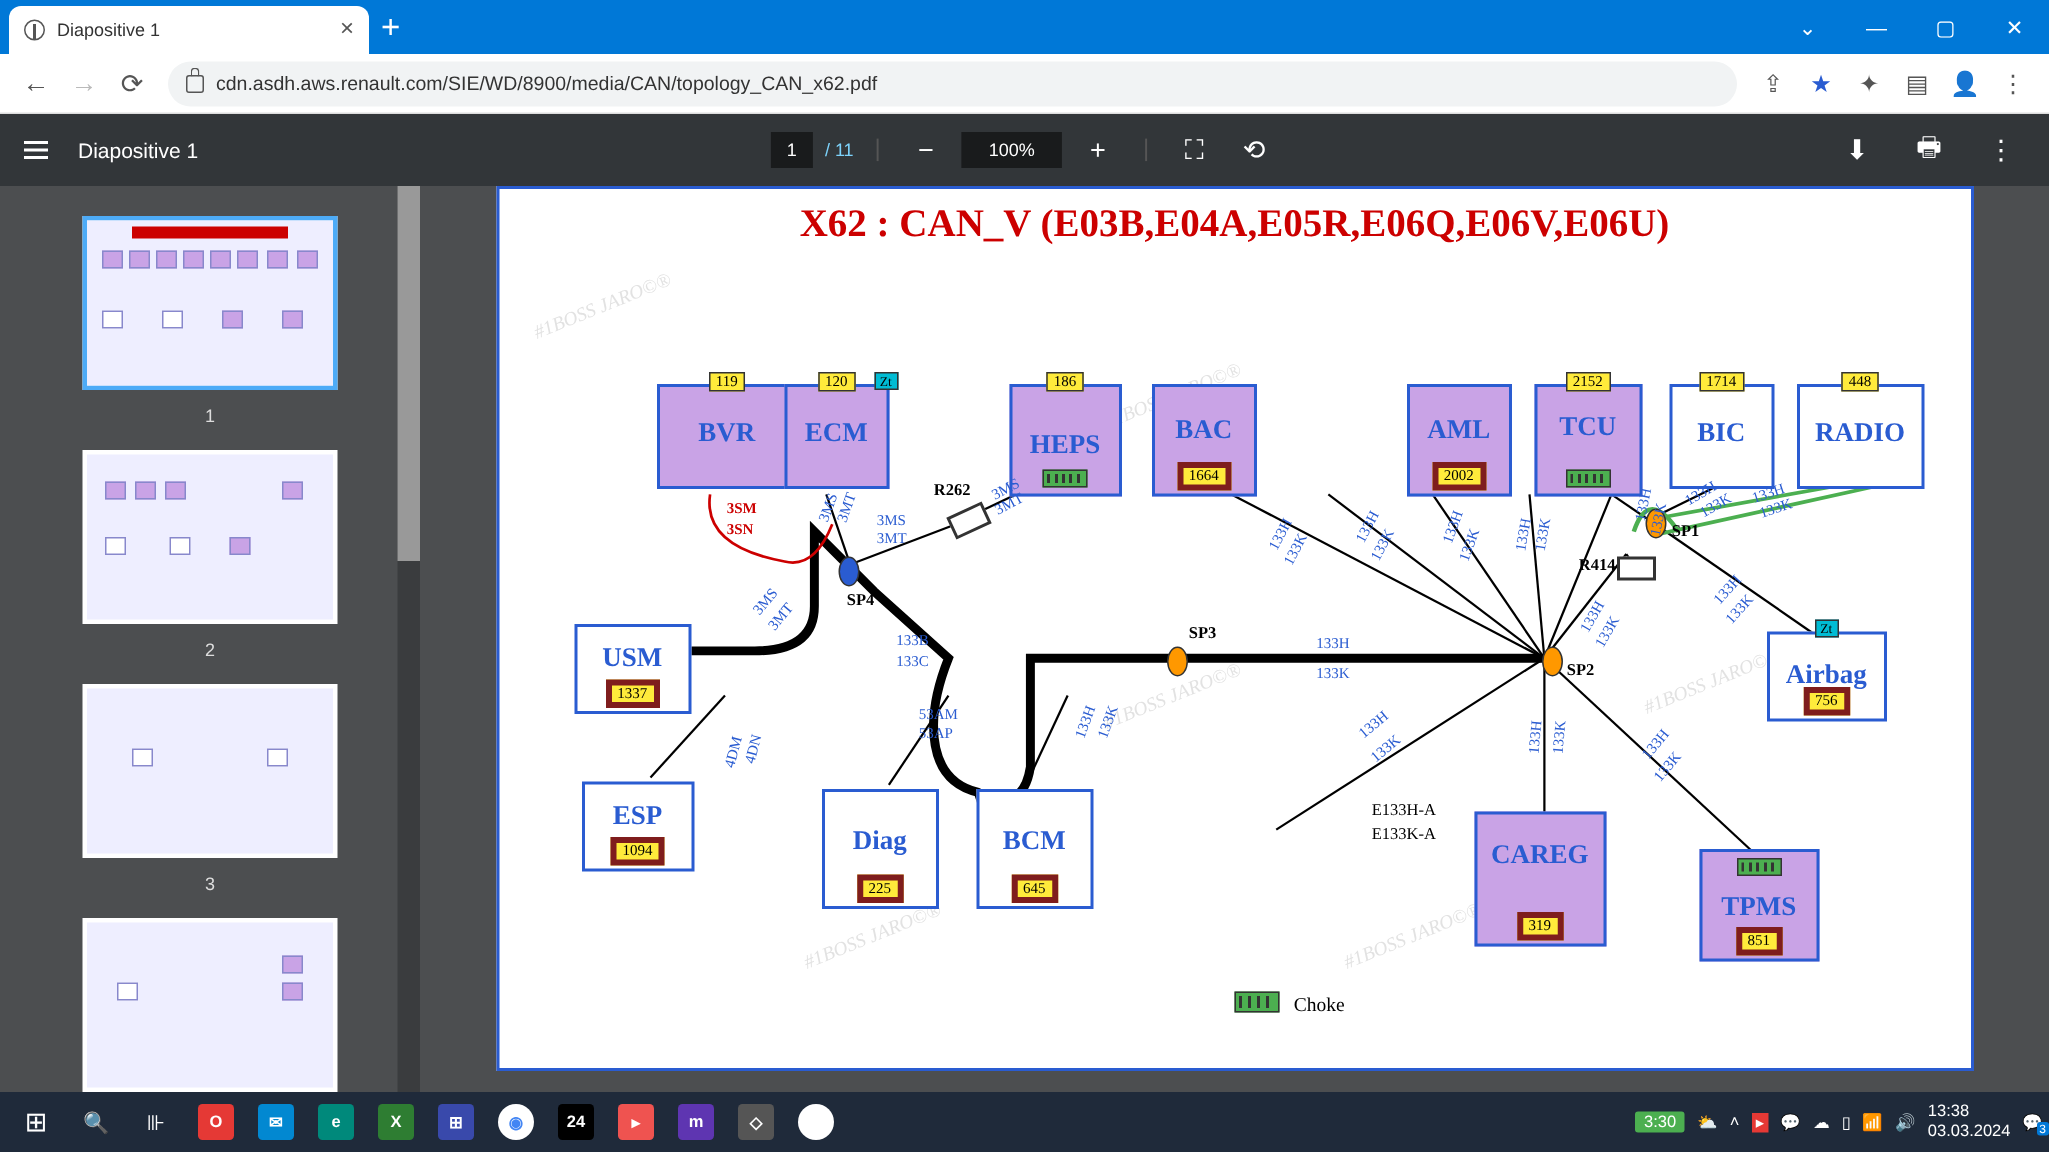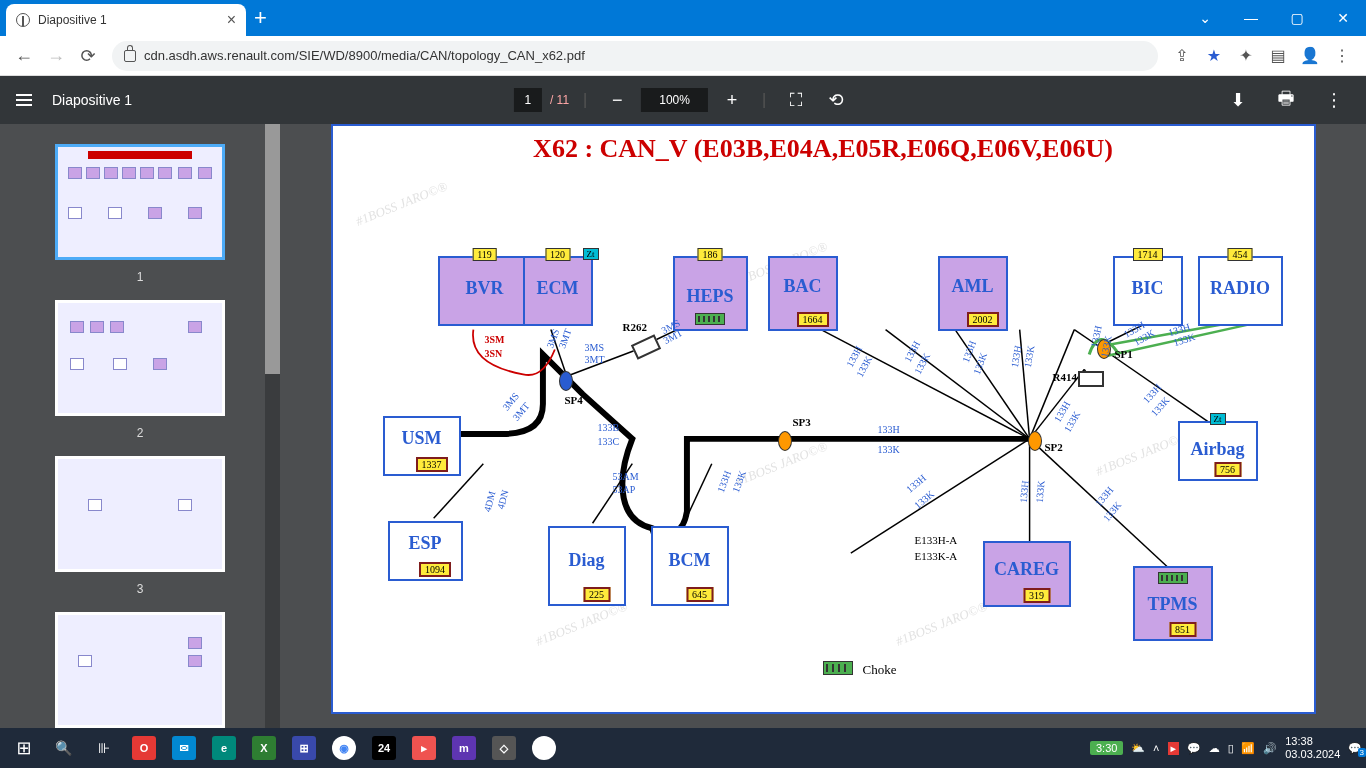--- a/index.html
+++ b/index.html
@@ -22,21 +22,21 @@
 .lock-icon::before { content: ""; position: absolute; top: -6px; left: 2px; width: 4px; height: 5px; border: 1.5px solid #555; border-bottom: none; border-radius: 3px 3px 0 0; }
 .addr-icon { width: 32px; height: 32px; display: flex; align-items: center; justify-content: center; color: #555; }
 
 
 .viewer-bar { height: 48px; background: #323639; color: #fff; display: flex; align-items: center; padding: 0 16px; }
 .menu-icon { display: flex; flex-direction: column; gap: 3px; }
 .menu-icon span { width: 16px; height: 2px; background: #fff; }
 .doc-name { margin-left: 20px; font-size: 14px; }
 .viewer-center { position: absolute; left: 50%; transform: translateX(-50%); display: flex; align-items: center; gap: 8px; }
 .page-box { width: 28px; height: 24px; background: #191b1c; border: none; color: #fff; text-align: center; font-size: 12px; }
-.page-sep { font-size: 12px; color: #fca5a5; }
+.page-sep { font-size: 12px; color: #7dd3fc; }
 .vbar-btn { width: 32px; height: 32px; display: flex; align-items: center; justify-content: center; color: #fff; font-size: 18px; }
 .zoom-box { padding: 0 18px; height: 24px; background: #191b1c; font-size: 12px; display: flex; align-items: center; }
 .viewer-right { margin-left: auto; display: flex; gap: 16px; }
 
 
 .content { position: absolute; top: 124px; left: 0; right: 0; bottom: 40px; background: #4c4e50; display: flex; }
 .thumbs { width: 280px; background: #4c4e50; padding: 20px; overflow: hidden; position: relative; }
 .thumb { width: 170px; margin: 0 auto 10px; background: #fff; border: 3px solid transparent; }
 .thumb.active { border-color: #4dabf7; }
 .thumb-body { height: 110px; background: #eef; position: relative; overflow: hidden; }
@@ -46,21 +46,21 @@
 
 .doc-view { flex: 1; display: flex; justify-content: center; overflow: hidden; }
 .page { width: 985px; height: 590px; background: #fff; border: 2px solid #2a5cd1; position: relative; font-family: "Times New Roman", serif; }
 
 .diagram-title { text-align: center; color: #c00; font-size: 26px; font-weight: bold; margin-top: 8px; }
 
 
 .node { position: absolute; border: 2px solid #2a5cd1; background: #c9a3e6; text-align: center; padding: 4px 6px; font-family: "Times New Roman", serif; }
 .node.white { background: #fff; }
 .node .code { position: absolute; top: -10px; left: 50%; transform: translateX(-50%); background: #ffeb3b; border: 1px solid #333; font-size: 10px; padding: 0 4px; }
-.node .code-below { position: absolute; bottom: 2px; left: 50%; transform: translateX(-50%); background: #ffeb3b; border: 2px solid #7f1d1d; font-size: 10px; padding: 0 4px; margin-left: 10px; }
+.node .code-below { position: absolute; bottom: 2px; left: 50%; transform: translateX(-50%); background: #ffeb3b; border: 4px solid #7f1d1d; font-size: 10px; padding: 0 4px; }
 .nlabel { color: #2a5cd1; font-weight: bold; font-size: 18px; }
 .zt-badge { position: absolute; top: -10px; right: -8px; background: #00bcd4; border: 1px solid #333; font-size: 9px; padding: 0 3px; }
 .coil { position: absolute; bottom: 4px; left: 50%; transform: translateX(-50%); width: 30px; height: 12px; background: #4caf50; border: 1px solid #333; }
 .coil::after { content: ""; position: absolute; top: 2px; left: 2px; right: 2px; height: 6px; background: repeating-linear-gradient(90deg, #333 0 2px, transparent 2px 5px); }
 
 .sp { position: absolute; width: 14px; height: 20px; background: #ff9800; border: 1px solid #333; border-radius: 50%; }
 .sp.blue { background: #2a5cd1; }
 .splabel { position: absolute; font-size: 11px; font-weight: bold; }
 .wlabel { position: absolute; font-size: 10px; color: #2a5cd1; }
 .wlabel.red { color: #c00; font-weight: bold; }
@@ -266,26 +266,31 @@
         <div class="coil"></div>
       </div>
       <div class="node" style="top:130px;left:435px;width:70px;height:75px">
         <div class="nlabel" style="margin-top:14px">BAC</div>
         <span class="code-below">1664</span>
       </div>
       <div class="node" style="top:130px;left:605px;width:70px;height:75px">
         <div class="nlabel" style="margin-top:14px">AML</div>
         <span class="code-below">2002</span>
       </div>
+      <div class="node" style="top:130px;left:690px;width:72px;height:75px">
+        <span class="code">2152</span>
+        <div class="nlabel" style="margin-top:12px">TCU</div>
+        <div class="coil"></div>
+      </div>
       <div class="node white" style="top:130px;left:780px;width:70px;height:70px">
         <span class="code">1714</span>
         <div class="nlabel" style="margin-top:16px">BIC</div>
       </div>
       <div class="node white" style="top:130px;left:865px;width:85px;height:70px">
-        <span class="code">454</span>
+        <span class="code">448</span>
         <div class="nlabel" style="margin-top:16px">RADIO</div>
       </div>
 
       <div class="node white" style="top:290px;left:50px;width:78px;height:60px">
         <div class="nlabel" style="margin-top:6px">USM</div>
         <span class="code-below">1337</span>
       </div>
       <div class="node white" style="top:395px;left:55px;width:75px;height:60px">
         <div class="nlabel" style="margin-top:6px">ESP</div>
         <span class="code-below">1094</span>
@@ -297,21 +302,21 @@
       <div class="node white" style="top:400px;left:318px;width:78px;height:80px">
         <div class="nlabel" style="margin-top:18px">BCM</div>
         <span class="code-below">645</span>
       </div>
 
       <div class="node white" style="top:295px;left:845px;width:80px;height:60px">
         <span class="zt-badge" style="left:50%;right:auto;transform:translateX(-50%)">Zt</span>
         <div class="nlabel" style="margin-top:12px">Airbag</div>
         <span class="code-below">756</span>
       </div>
-      <div class="node" style="top:415px;left:650px;width:88px;height:66px">
+      <div class="node" style="top:415px;left:650px;width:88px;height:90px">
         <div class="nlabel" style="margin-top:12px">CAREG</div>
         <span class="code-below">319</span>
       </div>
       <div class="node" style="top:440px;left:800px;width:80px;height:75px">
         <div class="coil" style="top:4px;bottom:auto"></div>
         <div class="nlabel" style="margin-top:22px">TPMS</div>
         <span class="code-below">851</span>
       </div>
 
       <div class="sp blue" style="top:245px;left:226px"></div>

